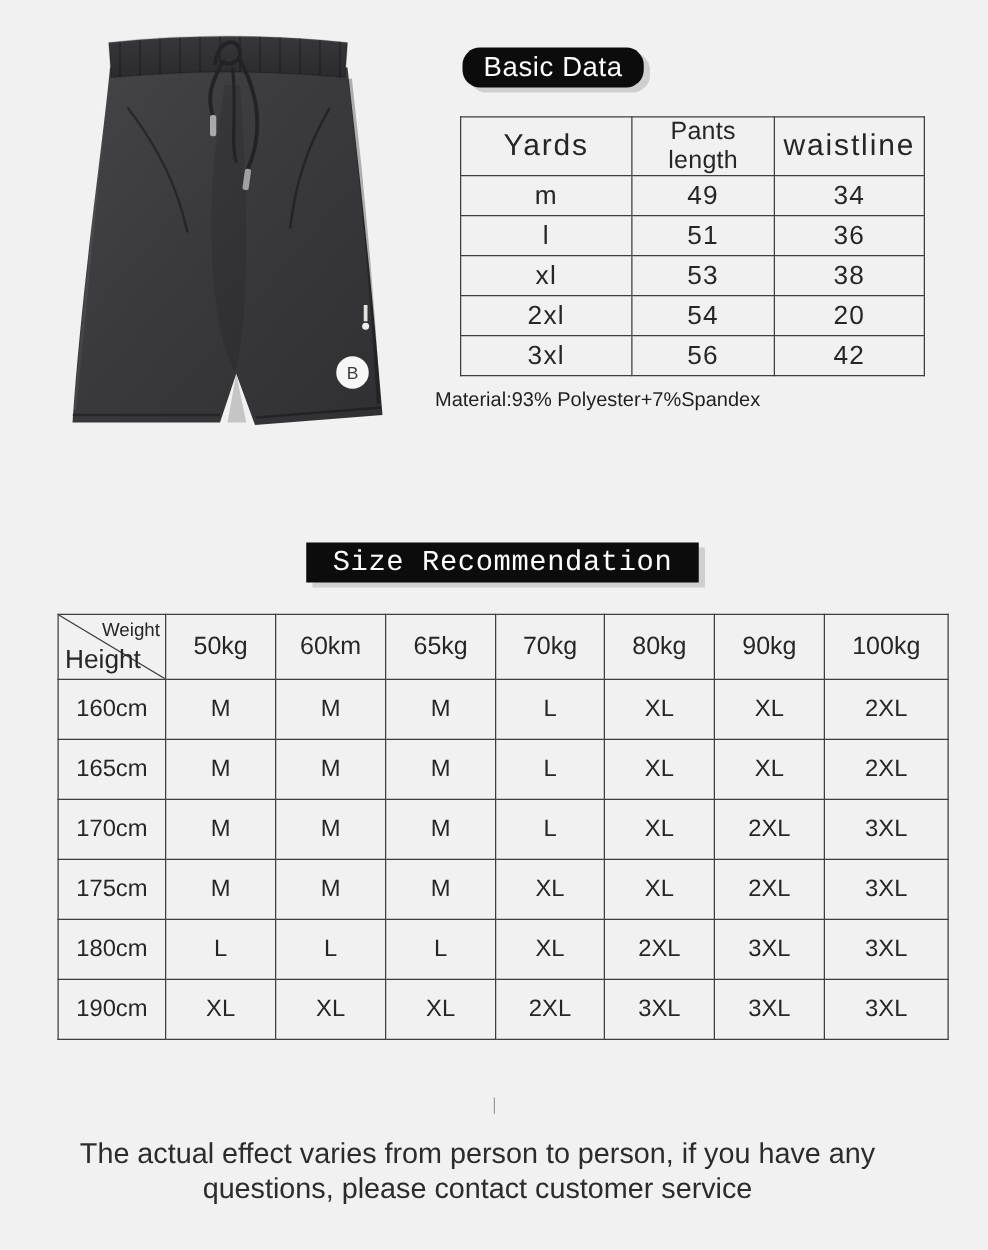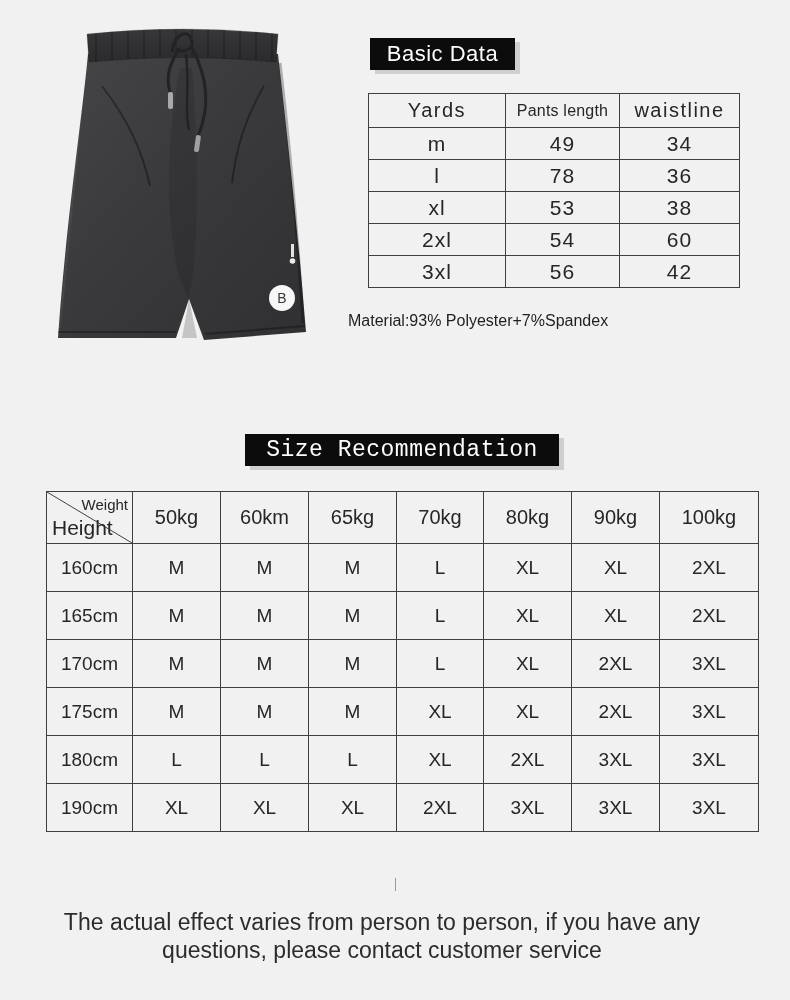--- a/index.html
+++ b/index.html
@@ -10,29 +10,29 @@
     color:#262626;
   }
   .photo-wrap { position:absolute; left:40px; top:8px; width:280px; height:340px; }
 
   .section-title {
     position:absolute; background:#0c0c0c; color:#fdfdfd;
     display:flex; align-items:center; justify-content:center;
     box-shadow:5px 4px 0 rgba(0,0,0,0.14);
     letter-spacing:0.5px;
   }
-  .basic-title { left:370px; top:38px; width:145px; height:32px; font-size:22px; }
+  .basic-title { left:370px; top:38px; width:145px; height:32px; font-size:22px;border-radius:14px; }
   .size-title  { left:245px; top:434px; width:314px; height:32px; font-size:23px;font-family:Liberation Mono, monospace; }
 
   table { border-collapse:collapse; table-layout:fixed; }
   th, td { border:1px solid #3f3f3f; text-align:center; vertical-align:middle; padding:0; font-weight:normal; }
 
   .basic-table { position:absolute; left:368px; top:93px; }
-  .basic-table th { height:33px; font-size:20px; letter-spacing:1.5px; }
-  .basic-table th.small { font-size:16px; letter-spacing:0.2px; }
+  .basic-table th { height:33px; font-size:24px; letter-spacing:1.5px; }
+  .basic-table th.small { font-size:20px; letter-spacing:0.2px; }
   .basic-table td { height:31px; font-size:21px; letter-spacing:1px; }
 
   .material-note { position:absolute; left:348px; top:312px; font-size:16px; color:#1f1f1f; }
 
   .size-table { position:absolute; left:46px; top:491px; }
   .size-table thead th { height:51px; font-size:20px; }
   .size-table tbody th { height:47px; font-size:19px;text-align:center; }
   .size-table tbody td { height:47px; font-size:19px; }
 
   .corner { position:relative;margin-top:12px; }
@@ -118,32 +118,32 @@
     </tr>
   </thead>
   <tbody>
     <tr>
       <td>m</td>
       <td>49</td>
       <td>34</td>
     </tr>
     <tr>
       <td>l</td>
-      <td>78</td>
+      <td>51</td>
       <td>36</td>
     </tr>
     <tr>
       <td>xl</td>
       <td>53</td>
       <td>38</td>
     </tr>
     <tr>
       <td>2xl</td>
       <td>54</td>
-      <td>60</td>
+      <td>20</td>
     </tr>
     <tr>
       <td>3xl</td>
       <td>56</td>
       <td>42</td>
     </tr>
   </tbody>
 </table>
 
 <div class="material-note">Material:93% Polyester+7%Spandex</div>

